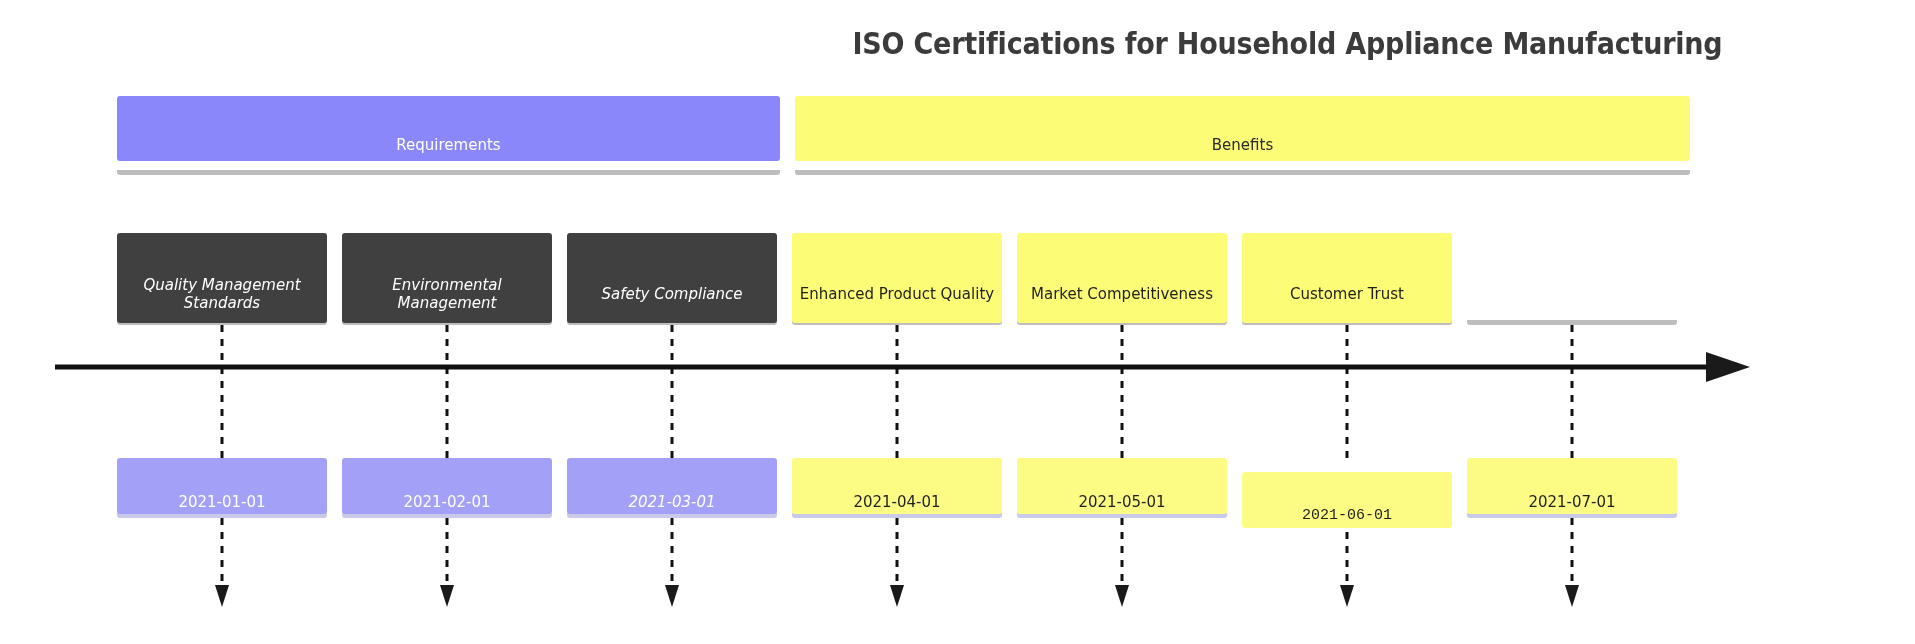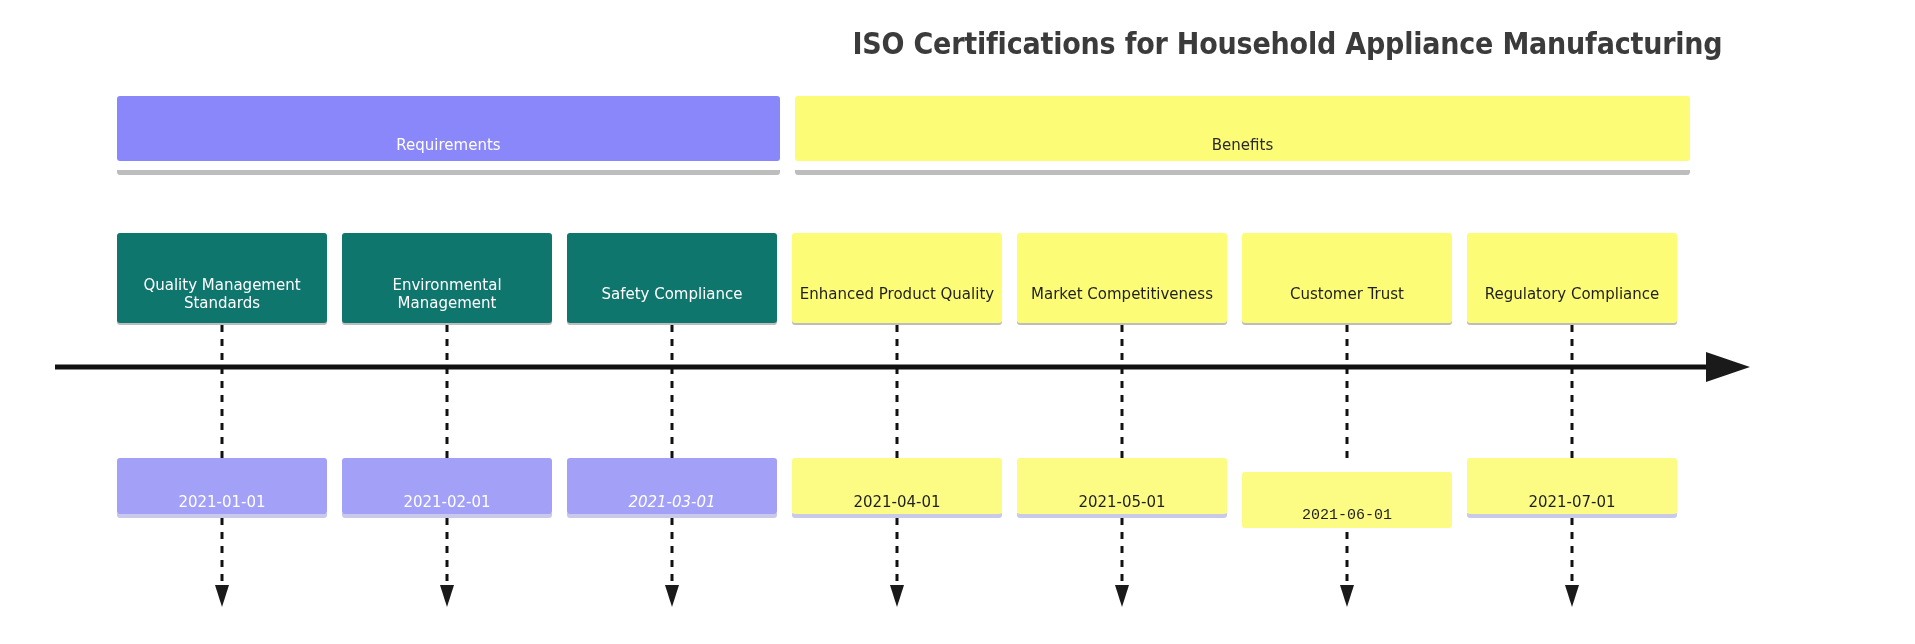--- a/index.html
+++ b/index.html
@@ -70,22 +70,23 @@
     background: #fcfc77;
     color: #2a2a2a;
   }
 
   
   .event-box {
     font-size: 15px;
     height: 90px;
   }
   .event-purple {
-    background: #0f766e;
+    background: #404040;
     color: #ffffff;
+    font-style: italic;
   }
   .event-yellow {
     background: #fcfc77;
     color: #1f1f1f;
   }
 
   
   .date-box {
     font-size: 15px;
     height: 56px;
@@ -198,23 +199,20 @@
   <div class="gbox event-box event-yellow" style="left:1017px; top:233px; width:210px;">
     <span class="box-label">Market Competitiveness</span>
   </div>
 
   <div class="shadow-strip" style="left:1242px; top:320px; width:210px; background:#bdbdbd;"></div>
   <div class="gbox event-box event-yellow" style="left:1242px; top:233px; width:210px;">
     <span class="box-label">Customer Trust</span>
   </div>
 
   <div class="shadow-strip" style="left:1467px; top:320px; width:210px; background:#bdbdbd;"></div>
-  <div class="gbox event-box event-yellow" style="left:1467px; top:233px; width:210px;">
-    <span class="box-label">Regulatory Compliance</span>
-  </div>
 
   <div class="shadow-strip" style="left:117px; top:513px; width:210px; background:#c9c9ea;"></div>
   <div class="gbox date-box date-purple" style="left:117px; top:458px; width:210px;">
     <span class="box-label">2021-01-01</span>
   </div>
 
   <div class="shadow-strip" style="left:342px; top:513px; width:210px; background:#c9c9ea;"></div>
   <div class="gbox date-box date-purple" style="left:342px; top:458px; width:210px;">
     <span class="box-label">2021-02-01</span>
   </div>

